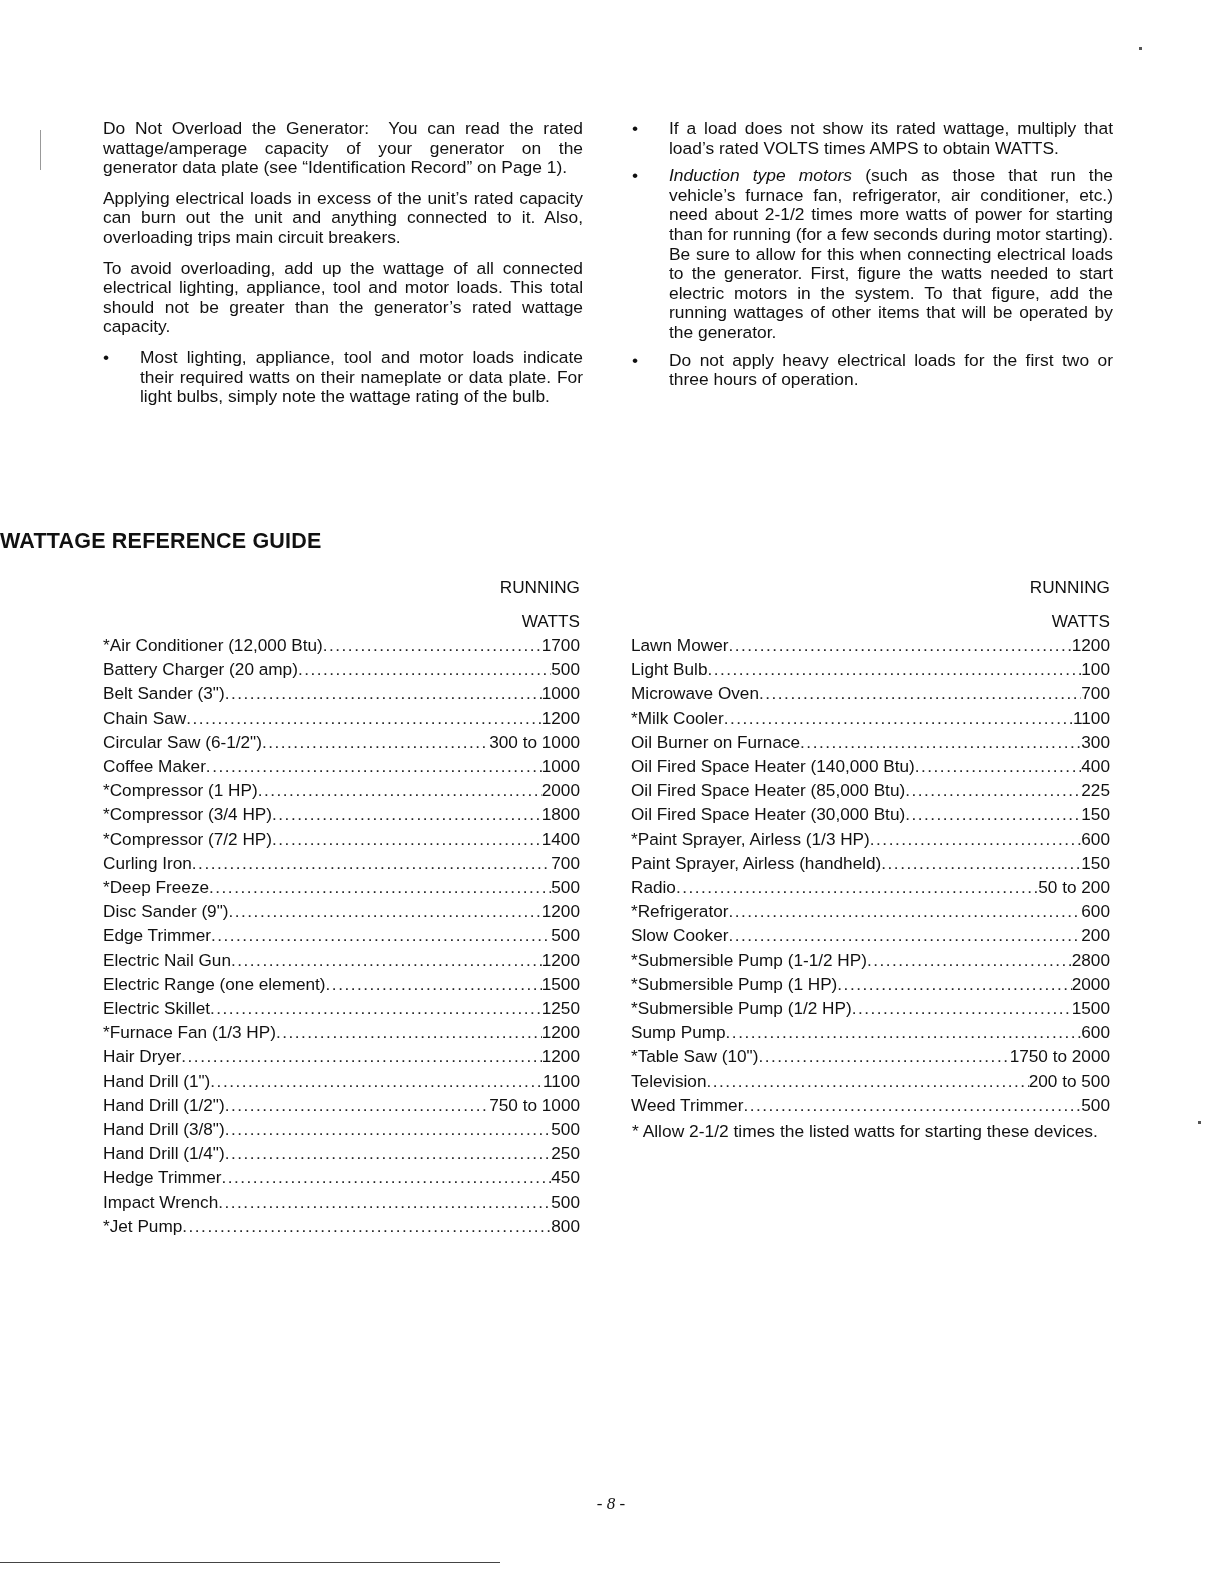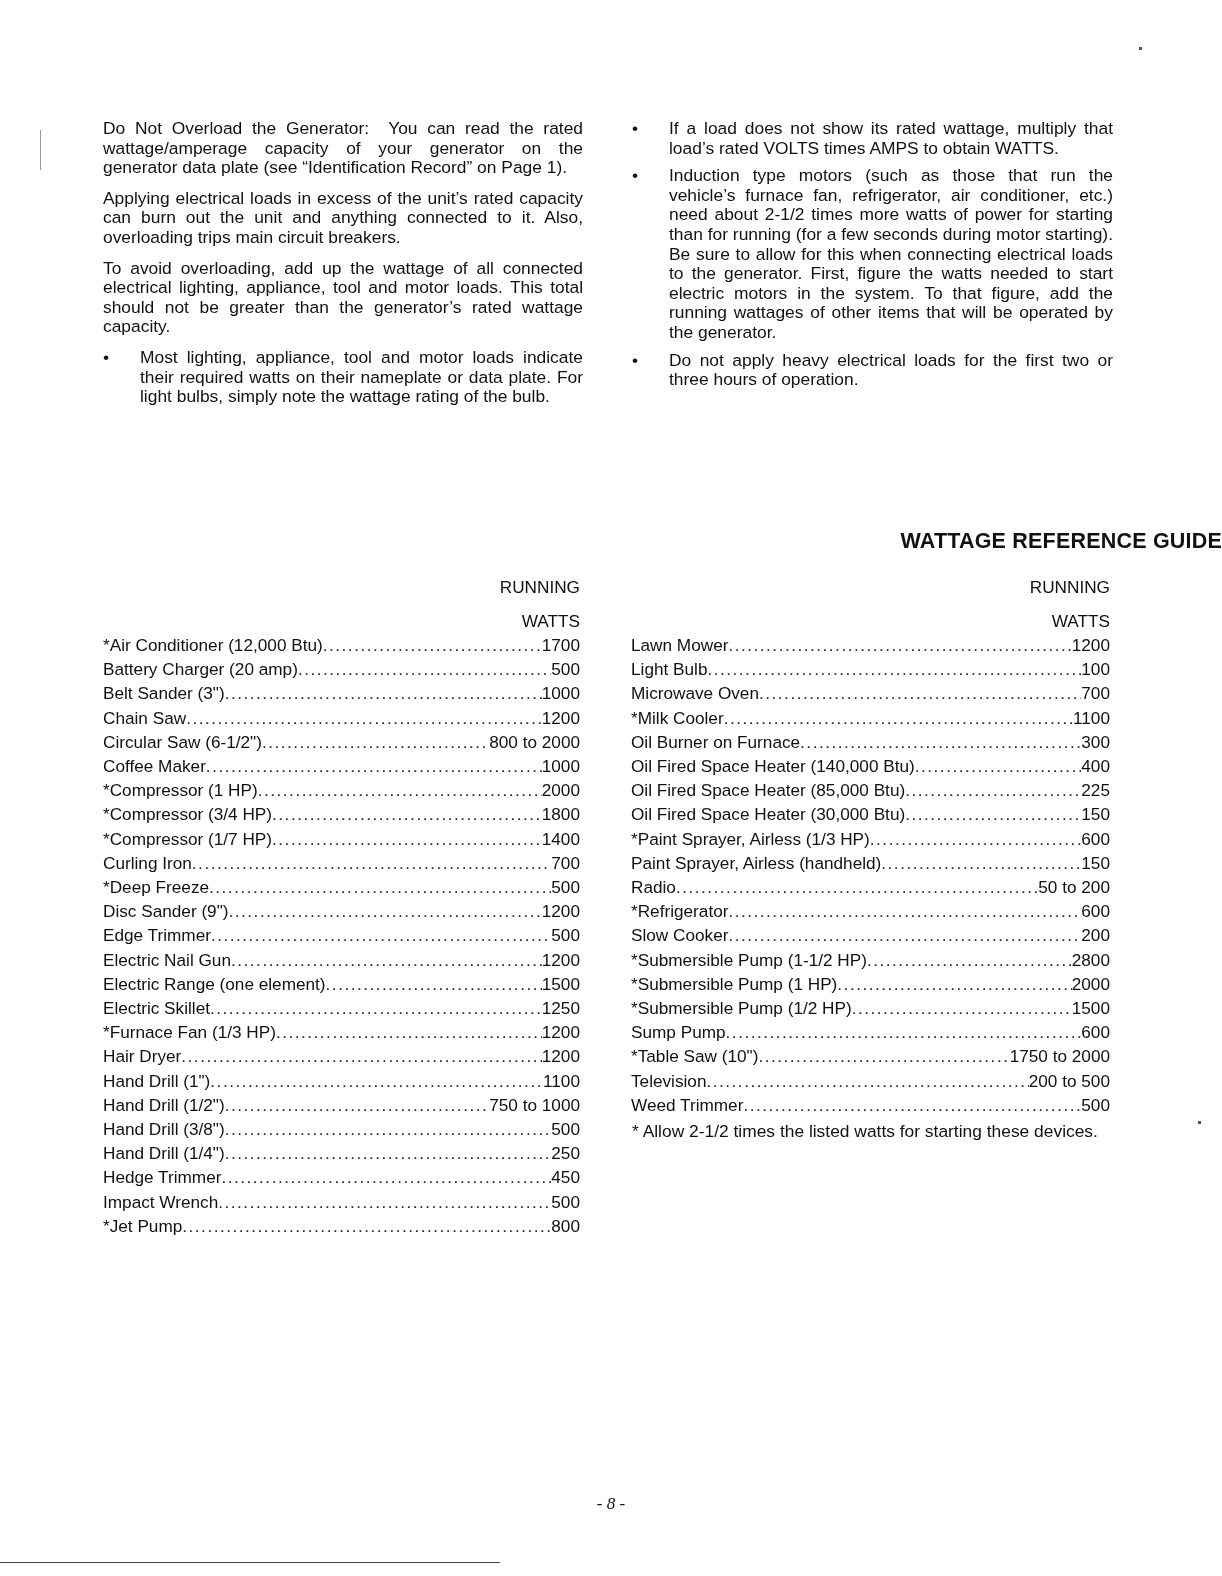--- a/index.html
+++ b/index.html
@@ -7,24 +7,24 @@
     width: 1222px; height: 1576px; position: relative; overflow: hidden;
     font-family: "Liberation Sans", sans-serif; color: #111111;
   }
   .col { position: absolute; font-size: 17.4px; line-height: 19.6px; }
   .col-left { left: 103px; top: 119px; width: 480px; }
   .col-right { left: 632px; top: 119px; width: 481px; }
   .para { margin: 0 0 11px 0; text-align: justify; text-align-last: left; }
   .para-lead { font-weight: normal; }
   .bullet { position: relative; padding-left: 37px; margin: 0 0 8px 0; text-align: justify; text-align-last: left; }
   .bullet-dot { position: absolute; left: 0; top: 0; width: 20px; text-align: left; }
-  .italic-lead { }
+  .italic-lead { font-style: italic; }
 
   .guide-title {
-    position: absolute; left: 0; width: 1222px; top: 529px; text-align: right;
+    position: absolute; left: 0; width: 1222px; top: 529px; text-align: left;
     font-weight: bold; font-size: 21.5px; letter-spacing: 0.2px;
   }
   .table { position: absolute; font-size: 17.2px; line-height: 24.2px; }
   .table-left { left: 103px; top: 566px; width: 477px; }
   .table-right { left: 631px; top: 566px; width: 479px; }
   .col-head { text-align: right; line-height: 24.5px; margin-top: 9px; }
   .row { display: flex; align-items: flex-end; white-space: nowrap; overflow: hidden; }
   .row-label { flex: 0 0 auto; }
   .row-leader { flex: 1 1 auto; overflow: hidden; letter-spacing: 1.5px; color: #222; }
   .row-leader::before {
@@ -98,39 +98,39 @@
         <span class="row-value">1000</span>
       </div>
       <div class="row">
         <span class="row-label">Chain Saw</span>
         <span class="row-leader"></span>
         <span class="row-value">1200</span>
       </div>
       <div class="row">
         <span class="row-label">Circular Saw (6-1/2")</span>
         <span class="row-leader"></span>
-        <span class="row-value">800 to 2000</span>
+        <span class="row-value">300 to 1000</span>
       </div>
       <div class="row">
         <span class="row-label">Coffee Maker</span>
         <span class="row-leader"></span>
         <span class="row-value">1000</span>
       </div>
       <div class="row">
         <span class="row-label">*Compressor (1 HP)</span>
         <span class="row-leader"></span>
         <span class="row-value">2000</span>
       </div>
       <div class="row">
         <span class="row-label">*Compressor (3/4 HP)</span>
         <span class="row-leader"></span>
         <span class="row-value">1800</span>
       </div>
       <div class="row">
-        <span class="row-label">*Compressor (1/7 HP)</span>
+        <span class="row-label">*Compressor (7/2 HP)</span>
         <span class="row-leader"></span>
         <span class="row-value">1400</span>
       </div>
       <div class="row">
         <span class="row-label">Curling Iron</span>
         <span class="row-leader"></span>
         <span class="row-value">700</span>
       </div>
       <div class="row">
         <span class="row-label">*Deep Freeze</span>

